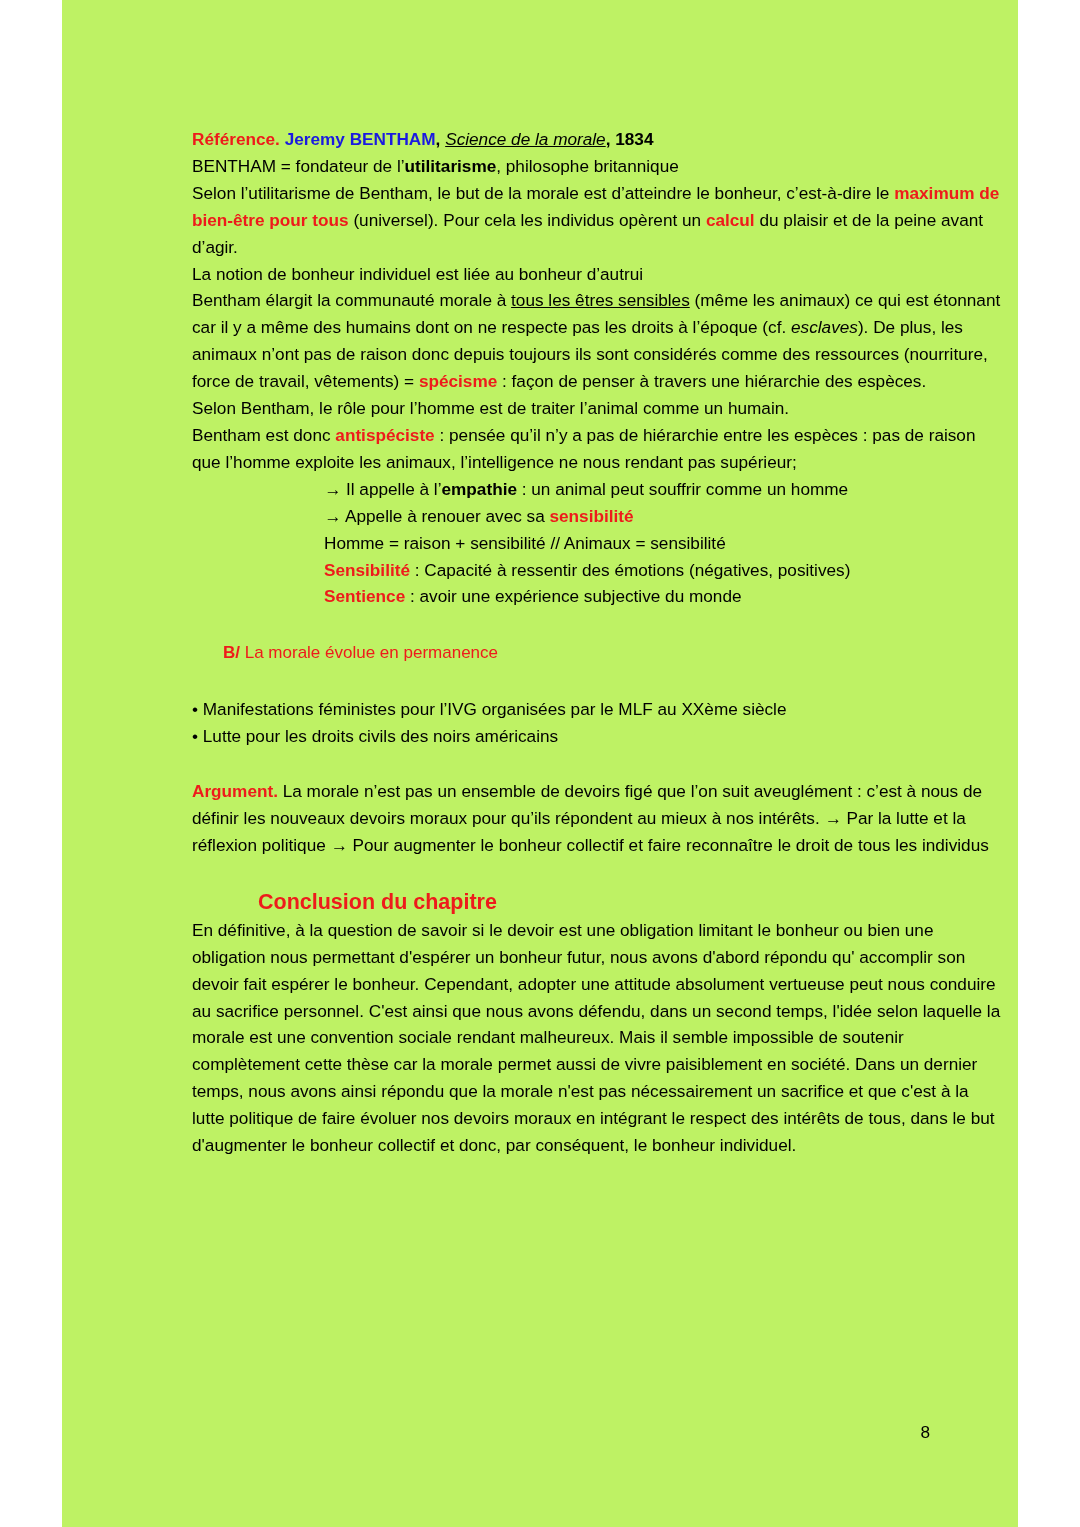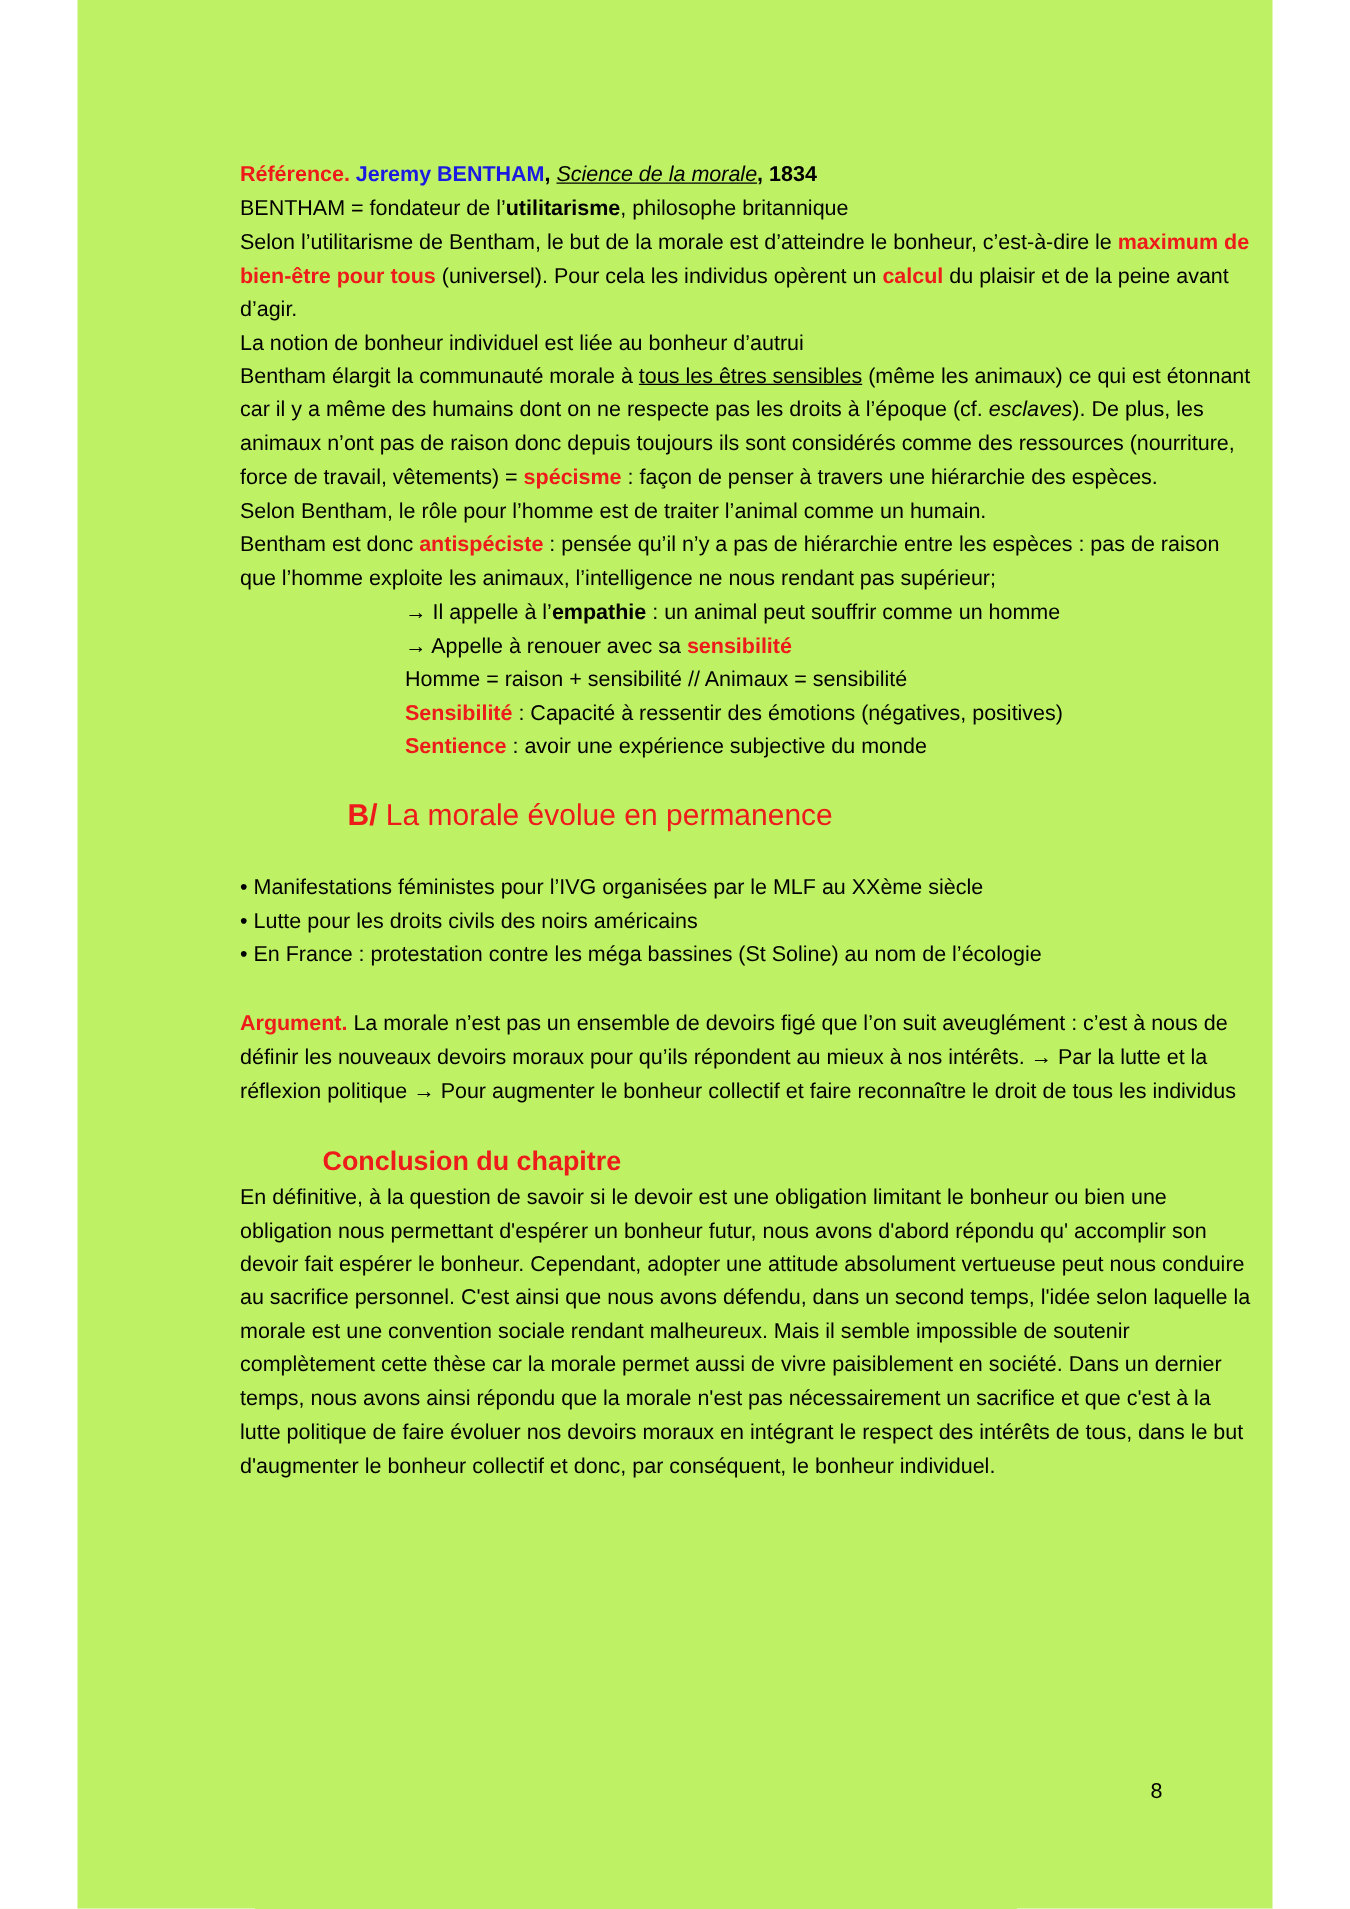--- a/index.html
+++ b/index.html
@@ -41,22 +41,22 @@
   .indent-2 { margin-left: 132px; }
   .red-b     { color: #ee1b1b; font-weight: bold; }
   .blue-b    { color: #1a1ae0; font-weight: bold; }
   .bold      { font-weight: bold; }
   .ital      { font-style: italic; }
   .ital-u    { font-style: italic; text-decoration: underline; }
   .under     { text-decoration: underline; }
 
   
   .heading-b {
-    margin-left: 86px;
-    font-size: 24px;
+    margin-left: 31px;
+    font-size: 17px;
     line-height: 30px;
     color: #ee1b1b;
   }
   .heading-b .lead { font-weight: bold; }
 
   .heading-conclusion {
     margin-left: 66px;
     font-size: 21.5px;
     line-height: 30px;
     color: #ee1b1b;
@@ -121,21 +121,20 @@
     <div class="line indent-2"><span class="red-b">Sentience</span><span> : avoir une expérience subjective du monde</span></div>
 
     <div class="sp-28"></div>
 
     <div class="heading-b"><span class="lead">B/</span><span> La morale évolue en permanence</span></div>
 
     <div class="sp-28"></div>
 
     <div class="bullet">• Manifestations féministes pour l’IVG organisées par le MLF au XXème siècle</div>
     <div class="bullet">• Lutte pour les droits civils des noirs américains</div>
-    <div class="bullet">• En France : protestation contre les méga bassines (St Soline) au nom de l’écologie</div>
 
     <div class="sp-28"></div>
 
     <div class="para"><span class="red-b">Argument.</span><span> La morale n’est pas un ensemble de devoirs figé que l’on suit aveuglément : c’est à nous de définir les nouveaux devoirs moraux pour qu’ils répondent au mieux à nos intérêts. → Par la lutte et la réflexion politique  → Pour augmenter le bonheur collectif et faire reconnaître le droit de tous les individus</span></div>
 
     <div class="sp-28"></div>
 
     <div class="heading-conclusion">Conclusion du chapitre</div>
     <div class="para">En définitive, à la question de savoir si le devoir est une obligation limitant le bonheur ou bien une obligation nous permettant d'espérer un bonheur futur, nous avons d'abord répondu qu' accomplir son devoir fait espérer le bonheur. Cependant, adopter une attitude absolument vertueuse peut nous conduire au sacrifice personnel. C'est ainsi que nous avons défendu, dans un second temps, l'idée selon laquelle la morale est une convention sociale rendant malheureux. Mais il semble impossible de soutenir complètement cette thèse car la morale permet aussi de vivre paisiblement en société. Dans un dernier temps, nous avons ainsi répondu que la morale n'est pas nécessairement un sacrifice et que c'est à la lutte politique de faire évoluer nos devoirs moraux en intégrant le respect des intérêts de tous, dans le but d'augmenter le bonheur collectif et donc, par conséquent, le bonheur individuel.</div>
 

